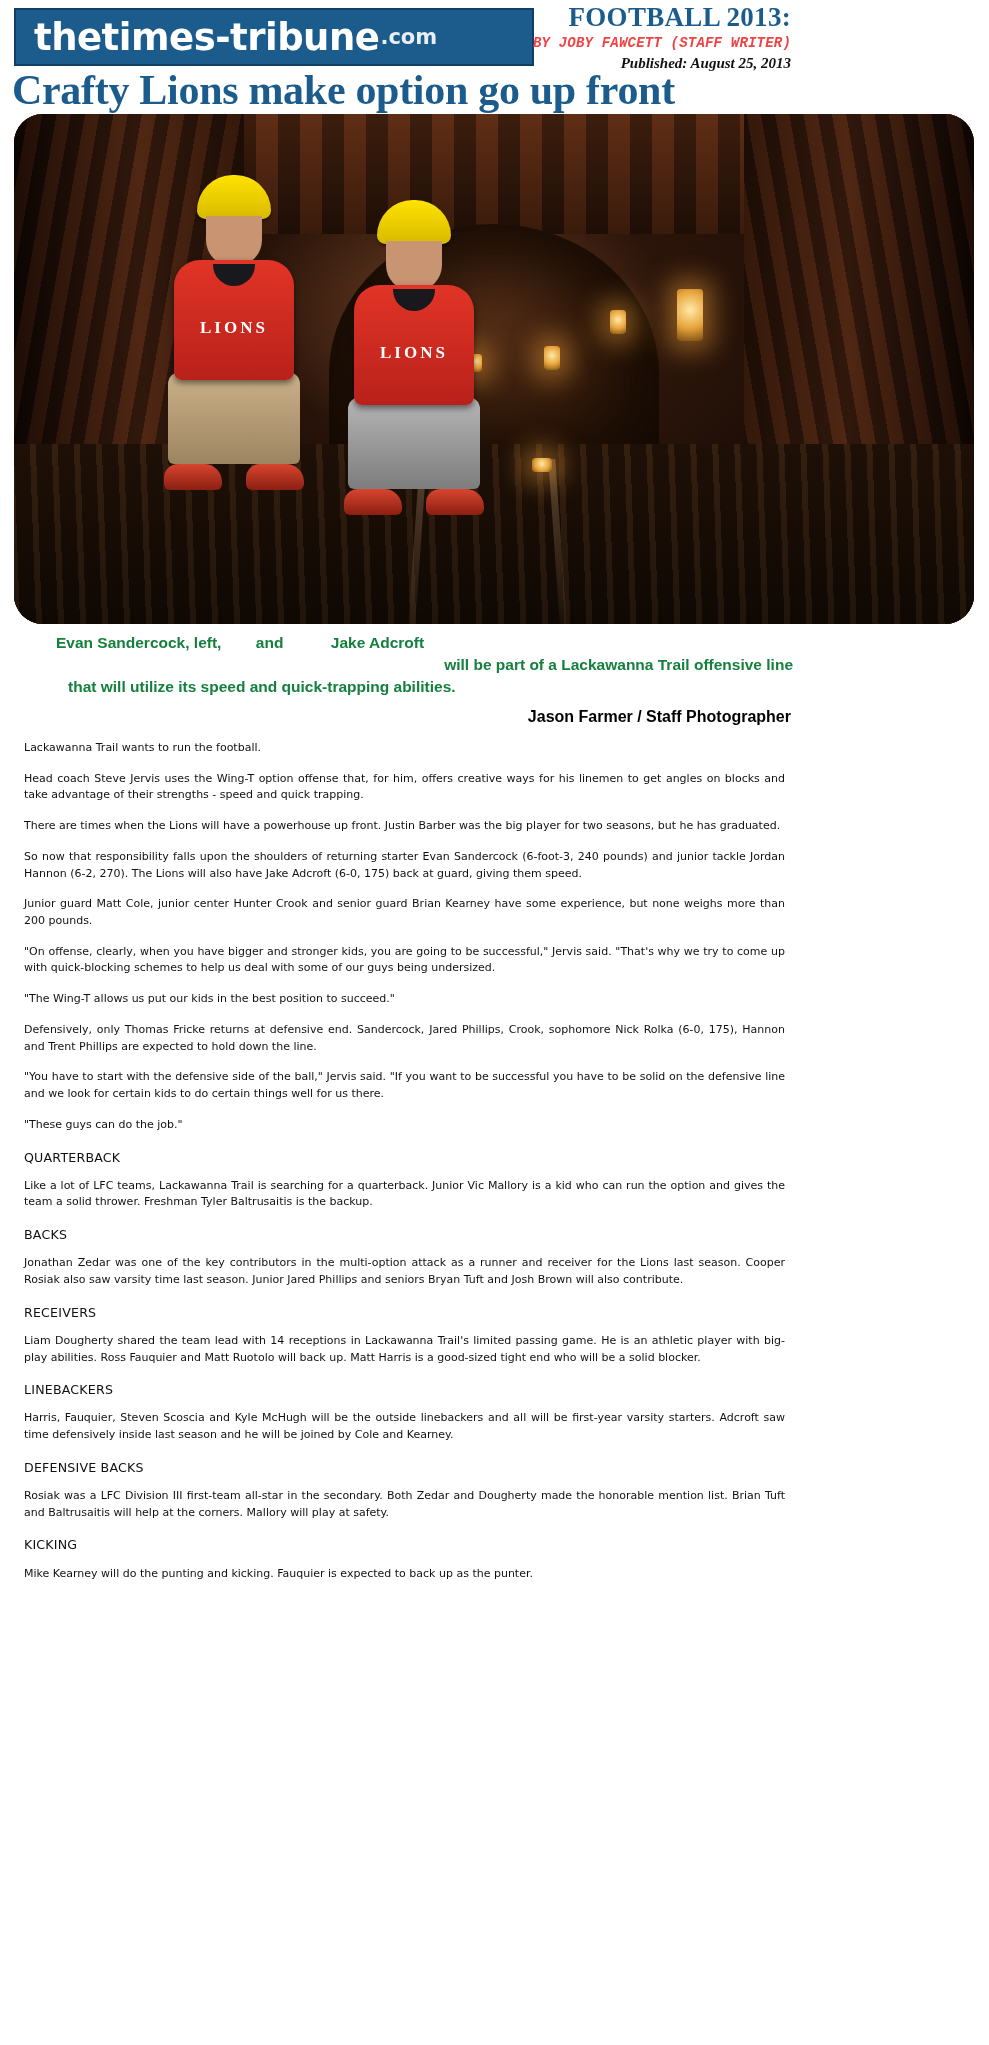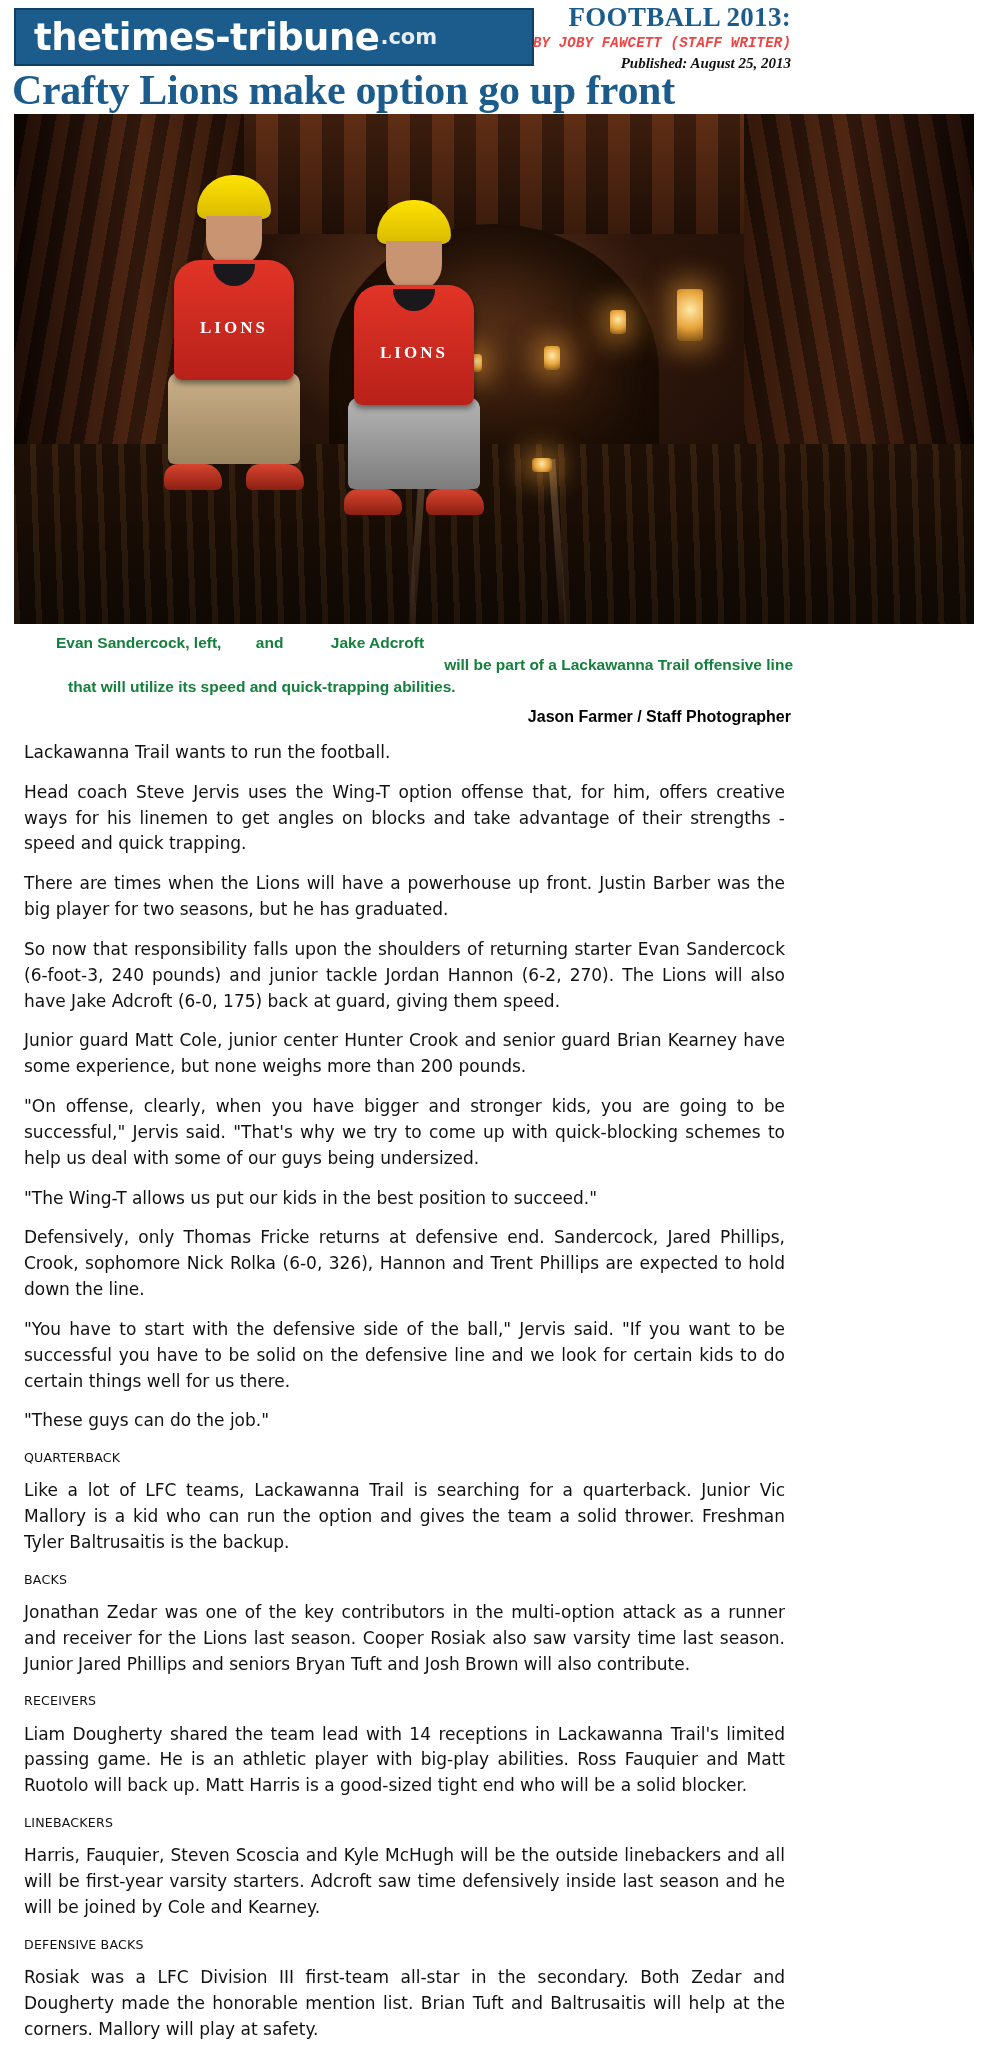--- a/index.html
+++ b/index.html
@@ -96,20 +96,21 @@
   }
 
   
   .photo-wrap {
     margin: 4px 12px 0 14px;
     width: 960px;
     height: 510px;
     position: relative;
     overflow: hidden;
     background: #fdba74;
+    border-radius: 29px;
   }
   .mine {
     position: absolute;
     inset: 0;
     background:
       radial-gradient(ellipse 300px 200px at 46% 38%, #6a3d22 0%, rgba(60,30,16,0) 70%),
       radial-gradient(ellipse 520px 330px at 50% 46%, #3a1d10 0%, rgba(20,10,6,0) 75%),
       linear-gradient(180deg, #2a1208 0%, #1a0c05 40%, #120803 100%);
   }
   .tunnel {
@@ -260,21 +261,21 @@
     font-weight: bold;
     font-size: 16px;
   }
 
   
   .body {
     margin: 14px 22px 0 24px;
   }
   .body p {
     font-family: "DejaVu Sans", sans-serif;
-    font-size: 17px;
+    font-size: 11px;
     line-height: 1.52;
     margin: 0 0 14px 0;
     text-align: justify;
     color: #111;
   }
   .body p.sec {
     font-size: 12.6px;
     text-align: left;
     margin-bottom: 11px;
     letter-spacing: 0.2px;
@@ -349,21 +350,21 @@
   <div class="credit">Jason Farmer / Staff Photographer</div>
 
   <div class="body">
     <p>Lackawanna Trail wants to run the football.</p>
     <p>Head coach Steve Jervis uses the Wing-T option offense that, for him, offers creative ways for his linemen to get angles on blocks and take advantage of their strengths - speed and quick trapping.</p>
     <p>There are times when the Lions will have a powerhouse up front. Justin Barber was the big player for two seasons, but he has graduated.</p>
     <p>So now that responsibility falls upon the shoulders of returning starter Evan Sandercock (6-foot-3, 240 pounds) and junior tackle Jordan Hannon (6-2, 270). The Lions will also have Jake Adcroft (6-0, 175) back at guard, giving them speed.</p>
     <p>Junior guard Matt Cole, junior center Hunter Crook and senior guard Brian Kearney have some experience, but none weighs more than 200 pounds.</p>
     <p>"On offense, clearly, when you have bigger and stronger kids, you are going to be successful," Jervis said. "That's why we try to come up with quick-blocking schemes to help us deal with some of our guys being undersized.</p>
     <p>"The Wing-T allows us put our kids in the best position to succeed."</p>
-    <p>Defensively, only Thomas Fricke returns at defensive end. Sandercock, Jared Phillips, Crook, sophomore Nick Rolka (6-0, 326), Hannon and Trent Phillips are expected to hold down the line.</p>
+    <p>Defensively, only Thomas Fricke returns at defensive end. Sandercock, Jared Phillips, Crook, sophomore Nick Rolka (6-0, 175), Hannon and Trent Phillips are expected to hold down the line.</p>
     <p>"You have to start with the defensive side of the ball," Jervis said. "If you want to be successful you have to be solid on the defensive line and we look for certain kids to do certain things well for us there.</p>
     <p>"These guys can do the job."</p>
 
     <p class="sec">QUARTERBACK</p>
     <p>Like a lot of LFC teams, Lackawanna Trail is searching for a quarterback. Junior Vic Mallory is a kid who can run the option and gives the team a solid thrower. Freshman Tyler Baltrusaitis is the backup.</p>
 
     <p class="sec">BACKS</p>
     <p>Jonathan Zedar was one of the key contributors in the multi-option attack as a runner and receiver for the Lions last season. Cooper Rosiak also saw varsity time last season. Junior Jared Phillips and seniors Bryan Tuft and Josh Brown will also contribute.</p>
 
     <p class="sec">RECEIVERS</p>

